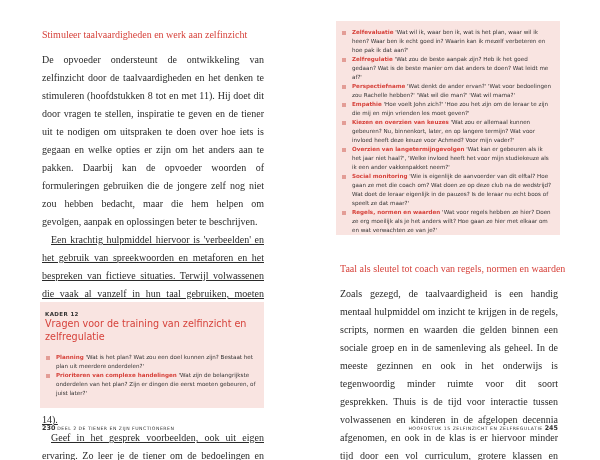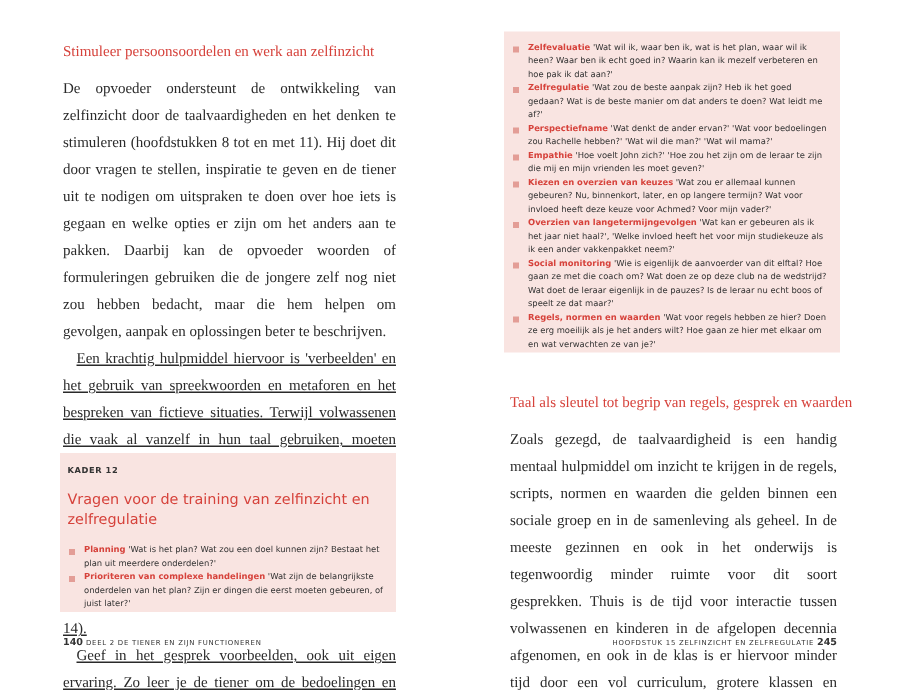--- a/index.html
+++ b/index.html
@@ -6,71 +6,71 @@
   body { width:600px; height:460px; background:#ffffff; position:relative; overflow:hidden; font-family:"Liberation Serif", serif; color:#2a2a2a; }
   .page { position:absolute; top:0; height:460px; }
   .left { left:0; width:300px; }
   .right { left:300px; width:300px; }
   .h-red { position:absolute; font-family:"Liberation Serif", serif; color:#d6423b; font-size:10px; white-space:nowrap; }
   .body-text { position:absolute; font-size:10px; line-height:18px; text-align:justify; color:#2a2a2a; }
   .body-text p { margin:0; }
   .body-text p.indent { text-indent:9px;text-decoration:underline; }
   .box { position:absolute; background:#f9e4e1; }
   .box-label { font-family:"DejaVu Sans", sans-serif; font-weight:bold; font-size:5.5px; letter-spacing:0.4px; color:#333; }
-  .box-title { font-family:"DejaVu Sans", sans-serif; color:#d6423b; font-size:9.6px; line-height:13px; margin-top:10px; }
+  .box-title { font-family:"DejaVu Sans", sans-serif; color:#d6423b; font-size:9.6px; line-height:13px; margin-top:0; }
   ul.qs { list-style:none; margin:0; padding:0; }
   ul.qs li { position:relative; padding-left:11px; font-family:"DejaVu Sans", sans-serif; font-size:5.6px; line-height:9px; color:#333; }
   ul.qs li .bullet { position:absolute; left:1px; top:3px; width:3.5px; height:3.5px; background:#e39d96; }
   ul.qs li .term { color:#d6423b; font-weight:bold; }
   .folio { position:absolute; font-family:"DejaVu Sans", sans-serif; font-size:4.6px; letter-spacing:0.5px; color:#333; white-space:nowrap; }
   .folio .num { font-weight:bold; font-size:6.4px; letter-spacing:0; }
 </style>
 </head>
 <body>
 
 <div class="page left">
-  <div class="h-red" style="left:42px; top:29px;">Stimuleer persoonsoordelen en werk aan zelfinzicht</div>
+  <div class="h-red" style="left:42px; top:29px;">Stimuleer taalvaardigheden en werk aan zelfinzicht</div>
   <div class="body-text" style="left:42px; top:51px; width:222px;">
     <p>De opvoeder ondersteunt de ontwikkeling van zelfinzicht door de taalvaardigheden en het denken te stimuleren (hoofdstukken 8 tot en met 11). Hij doet dit door vragen te stellen, inspiratie te geven en de tiener uit te nodigen om uitspraken te doen over hoe iets is gegaan en welke opties er zijn om het anders aan te pakken. Daarbij kan de opvoeder woorden of formuleringen gebruiken die de jongere zelf nog niet zou hebben bedacht, maar die hem helpen om gevolgen, aanpak en oplossingen beter te beschrijven.</p>
     <p class="indent">Een krachtig hulpmiddel hiervoor is 'verbeelden' en het gebruik van spreekwoorden en metaforen en het bespreken van fictieve situaties. Terwijl volwassenen die vaak al vanzelf in hun taal gebruiken, moeten tieners moeten hier nog ervaring mee opdoen. Zo kan een ouder bijvoorbeeld vragen aan zijn dochter: 'Maja, stel je eens voor dat jij net als Aisha hartstikke ziek in bed ligt en niet mee kan naar het klassenfeestje, hoe zou jij je dan voelen?' Het gaat hier om inleven in de ander en om de ontwikkeling van empathie (hoofdstuk 14).</p>
     <p class="indent">Geef in het gesprek voorbeelden, ook uit eigen ervaring. Zo leer je de tiener om de bedoelingen en gevoelens van de ander beter te begrijpen en die ook in woorden te beschrijven. Door het gebruik van woorden krijgt de jongere handvatten voor communicatie met zichzelf (zelfinzicht) en voor de zelfregulatie. Betere taalvaardigheden kunnen ook direct worden ingezet in sociale interacties, en betere sociale vaardigheden helpen op hun beurt bij het voeren van gesprekken, het maken van heldere afspraken en 'het voor elkaar te krijgen van dingen'.</p>
   </div>
 
   <div class="box" style="left:40px; top:302px; width:224px; height:106px; padding:0;">
     <div style="padding:9px 6px 0 5px;">
       <div class="box-label">KADER 12</div>
       <div class="box-title">Vragen voor de training van zelfinzicht en zelfregulatie</div>
       <ul class="qs" style="margin-top:10px;">
         <li><span class="bullet"></span><span class="term">Planning</span><span> 'Wat is het plan? Wat zou een doel kunnen zijn? Bestaat het plan uit meerdere onderdelen?'</span></li>
         <li><span class="bullet"></span><span class="term">Prioriteren van complexe handelingen</span><span> 'Wat zijn de belangrijkste onderdelen van het plan? Zijn er dingen die eerst moeten gebeuren, of juist later?'</span></li>
       </ul>
     </div>
   </div>
 
   <div class="folio" style="left:42px; top:424px;">
-    <span class="num">140</span>
+    <span class="num">230</span>
     <span>DEEL 2  DE TIENER EN ZIJN FUNCTIONEREN</span>
   </div>
 </div>
 
 <div class="page right">
   <div class="box" style="left:36px; top:21px; width:224px; height:214px;">
     <ul class="qs" style="padding:7px 8px 0 5px;">
       <li><span class="bullet"></span><span class="term">Zelfevaluatie</span><span> 'Wat wil ik, waar ben ik, wat is het plan, waar wil ik heen? Waar ben ik echt goed in? Waarin kan ik mezelf verbeteren en hoe pak ik dat aan?'</span></li>
       <li><span class="bullet"></span><span class="term">Zelfregulatie</span><span> 'Wat zou de beste aanpak zijn? Heb ik het goed gedaan? Wat is de beste manier om dat anders te doen? Wat leidt me af?'</span></li>
       <li><span class="bullet"></span><span class="term">Perspectiefname</span><span> 'Wat denkt de ander ervan?' 'Wat voor bedoelingen zou Rachelle hebben?' 'Wat wil die man?' 'Wat wil mama?'</span></li>
       <li><span class="bullet"></span><span class="term">Empathie</span><span> 'Hoe voelt John zich?' 'Hoe zou het zijn om de leraar te zijn die mij en mijn vrienden les moet geven?'</span></li>
       <li><span class="bullet"></span><span class="term">Kiezen en overzien van keuzes</span><span> 'Wat zou er allemaal kunnen gebeuren? Nu, binnenkort, later, en op langere termijn? Wat voor invloed heeft deze keuze voor Achmed? Voor mijn vader?'</span></li>
       <li><span class="bullet"></span><span class="term">Overzien van langetermijngevolgen</span><span> 'Wat kan er gebeuren als ik het jaar niet haal?', 'Welke invloed heeft het voor mijn studiekeuze als ik een ander vakkenpakket neem?'</span></li>
       <li><span class="bullet"></span><span class="term">Social monitoring</span><span> 'Wie is eigenlijk de aanvoerder van dit elftal? Hoe gaan ze met die coach om? Wat doen ze op deze club na de wedstrijd? Wat doet de leraar eigenlijk in de pauzes? Is de leraar nu echt boos of speelt ze dat maar?'</span></li>
       <li><span class="bullet"></span><span class="term">Regels, normen en waarden</span><span> 'Wat voor regels hebben ze hier? Doen ze erg moeilijk als je het anders wilt? Hoe gaan ze hier met elkaar om en wat verwachten ze van je?'</span></li>
     </ul>
   </div>
 
-  <div class="h-red" style="left:40px; top:263px;">Taal als sleutel tot begrip van regels, gesprek en waarden</div>
+  <div class="h-red" style="left:40px; top:263px;">Taal als sleutel tot coach van regels, normen en waarden</div>
   <div class="body-text" style="left:40px; top:285px; width:218px;">
     <p>Zoals gezegd, de taalvaardigheid is een handig mentaal hulpmiddel om inzicht te krijgen in de regels, scripts, normen en waarden die gelden binnen een sociale groep en in de samenleving als geheel. In de meeste gezinnen en ook in het onderwijs is tegenwoordig minder ruimte voor dit soort gesprekken. Thuis is de tijd voor interactie tussen volwassenen en kinderen in de afgelopen decennia afgenomen, en ook in de klas is er hiervoor minder tijd door een vol curriculum, grotere klassen en toenemende werkdruk. Hierdoor missen veel jongeren de taal die ze nodig hebben om complexe sociale regels te begrijpen, bijvoorbeeld: 'bij ons op de vereniging gaat dat anders' of 'die verkeersregel is er om kwetsbare mensen te beschermen'. Ook hebben tieners er baat bij als ze leren om begrippen te gebruiken die te maken hebben met presteren en persoonsoordelen zoals 'lui', 'supergoed', 'ongemoti-</p>
   </div>
 
   <div class="folio" style="right:42px; top:424px;">
     <span>HOOFDSTUK 15  ZELFINZICHT EN ZELFREGULATIE</span>
     <span class="num">245</span>
   </div>
 </div>
 

